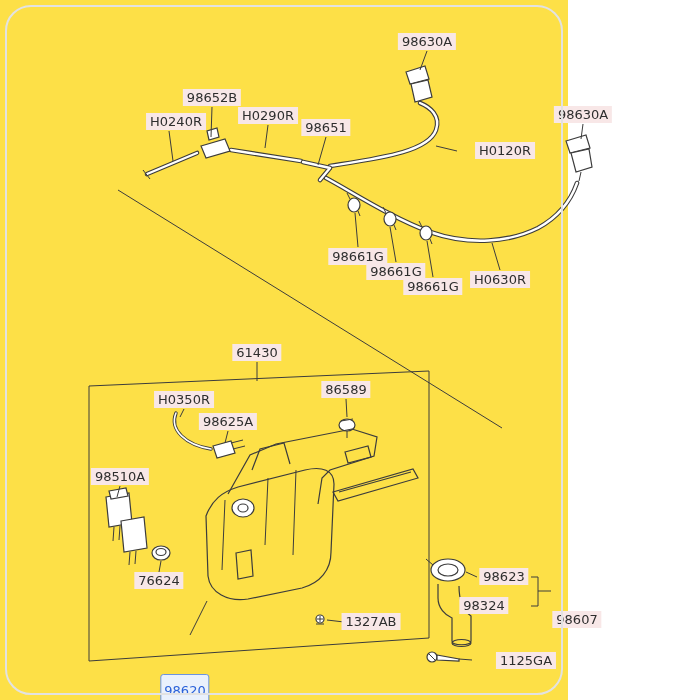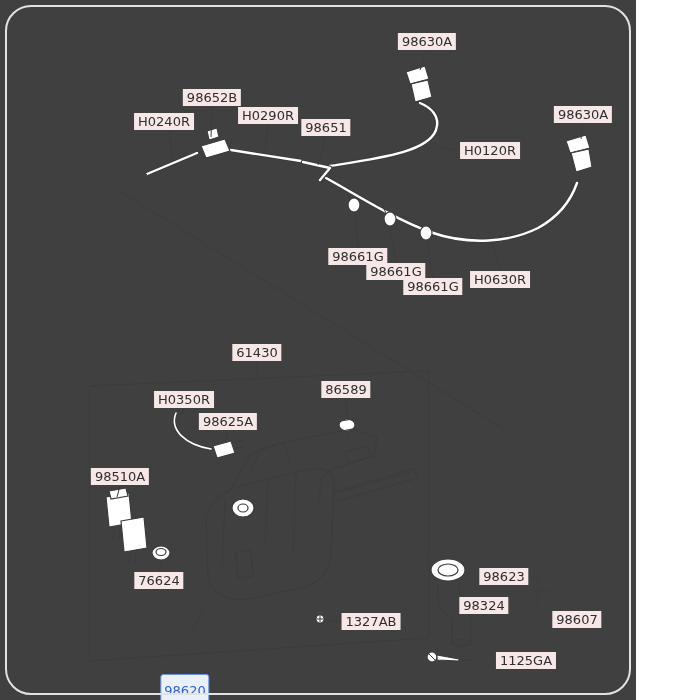--- a/index.html
+++ b/index.html
@@ -1,18 +1,18 @@
 <!DOCTYPE html>
 <html style="--label-bg: #f8e7e7; --label-text: #2e2e2e; --highlight-text: #2b62d9; --highlight-bg: #eaf1fc; --highlight-border: #6b93e0; --line-color: #3c3c3c; --frame-border: #e2e2e2;"><head>
 <meta charset="utf-8">
 <style>
   * { box-sizing: border-box; margin: 0; padding: 0; }
   html,body { width:700px; height:700px; background:#fff; overflow:hidden;
     font-family:"DejaVu Sans","Liberation Sans",sans-serif; }
-  #stage { position:relative; width:636px; height:700px; background:#404040; }
+  #stage { position:relative; width:568px; height:700px; background:#fde047; }
   .frame { position:absolute; inset:5px; border:2px solid var(--frame-border,#e2e2e2);
     border-radius:26px; pointer-events:none; }
   svg.art { position:absolute; left:0; top:0; }
   .line  { stroke:var(--line-color,#3c3c3c); stroke-width:1; fill:none; }
   .part  { stroke:var(--line-color,#3c3c3c); stroke-width:1.2; fill:#fff; }
   .partn { stroke:var(--line-color,#3c3c3c); stroke-width:1.2; fill:none; }
   .hose-outer { stroke:var(--line-color,#3c3c3c); stroke-width:4.6; fill:none; stroke-linecap:round; }
   .hose-inner { stroke:#ffffff; stroke-width:2.4; fill:none; stroke-linecap:round; }
   .hose-outer.thin { stroke-width:3.4; } .hose-inner.thin { stroke-width:1.6; }
   .part-label { position:absolute; transform:translateX(-50%); white-space:nowrap;
@@ -154,24 +154,24 @@
       <path class="line" d="M477 577 L466 572"></path>
       <path class="line" d="M477 606 L471 606"></path>
       <path class="line" d="M531 577 L538 577 L538 606 L531 606 M538 591 L551 591"></path>
       <path class="line" d="M344 622 L327 620"></path>
       <path class="line" d="M472 660 L459 659"></path>
     </g>
   </svg>
 
   <div class="part-label" style="left:427px;top:33px">98630A</div>
   <div class="part-label" style="left:212px;top:89px">98652B</div>
-  <div class="part-label" style="left:164px;top:113px">H0240R</div>
+  <div class="part-label" style="left:176px;top:113px">H0240R</div>
   <div class="part-label" style="left:268px;top:107px">H0290R</div>
   <div class="part-label" style="left:326px;top:119px">98651</div>
-  <div class="part-label" style="left:490px;top:142px">H0120R</div>
+  <div class="part-label" style="left:505px;top:142px">H0120R</div>
   <div class="part-label" style="left:583px;top:106px">98630A</div>
   <div class="part-label" style="left:358px;top:248px">98661G</div>
   <div class="part-label" style="left:396px;top:263px">98661G</div>
   <div class="part-label" style="left:433px;top:278px">98661G</div>
   <div class="part-label" style="left:500px;top:271px">H0630R</div>
   <div class="part-label" style="left:257px;top:344px">61430</div>
   <div class="part-label" style="left:184px;top:391px">H0350R</div>
   <div class="part-label" style="left:228px;top:413px">98625A</div>
   <div class="part-label" style="left:346px;top:381px">86589</div>
   <div class="part-label" style="left:120px;top:468px">98510A</div>

